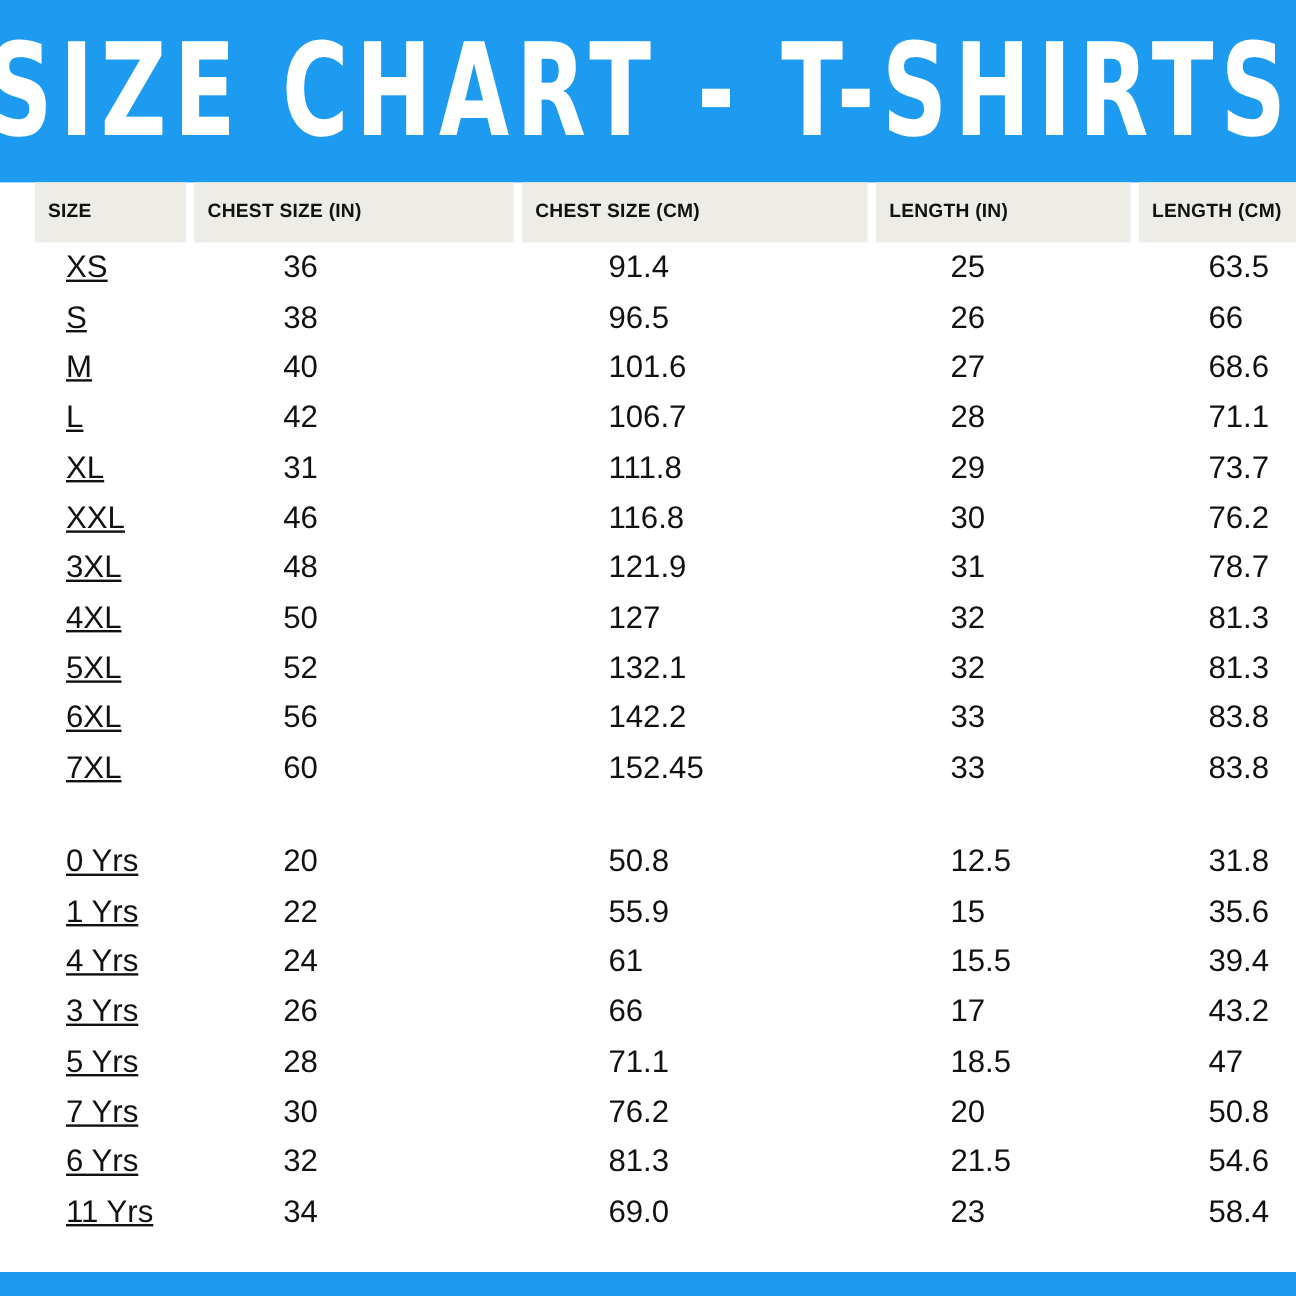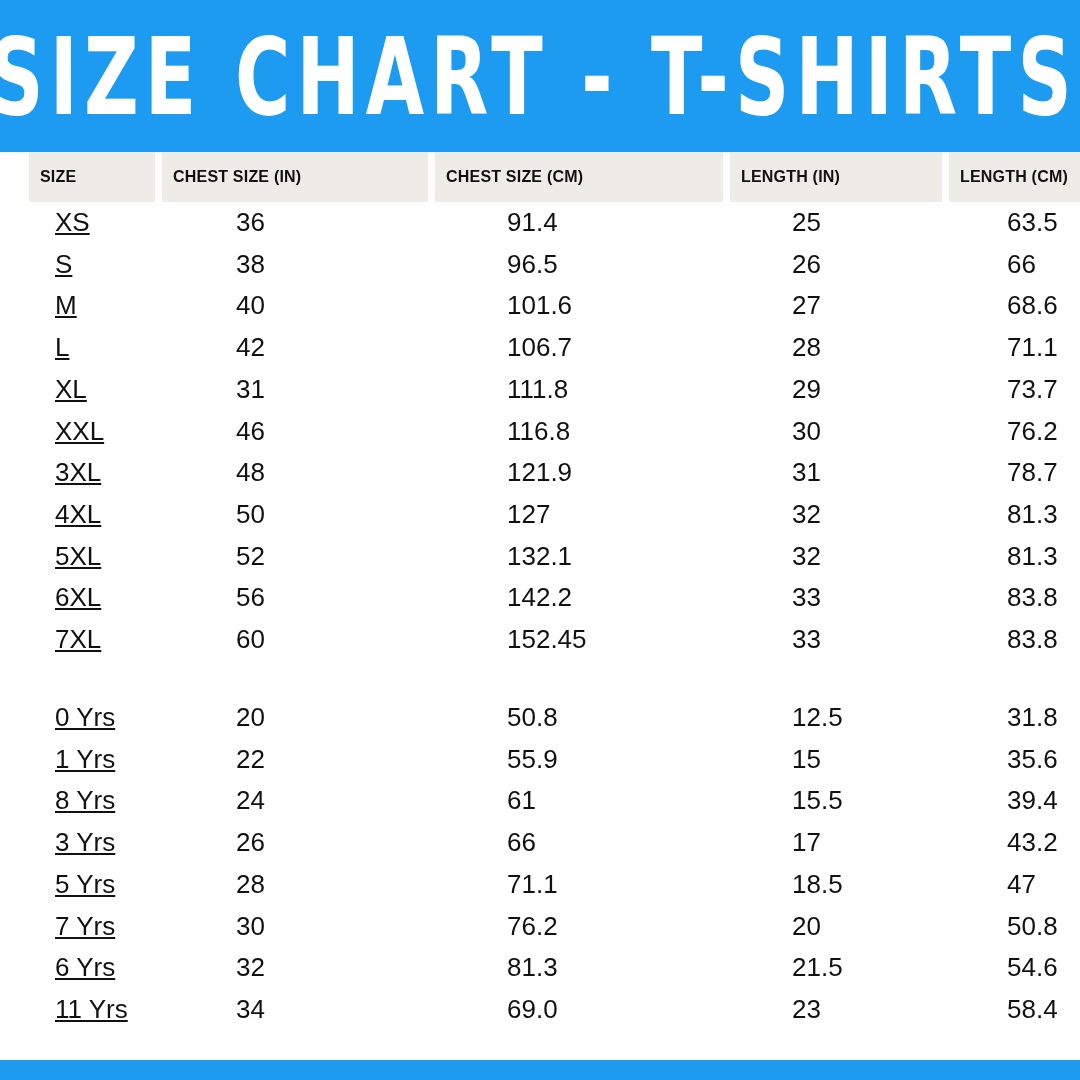--- a/index.html
+++ b/index.html
@@ -213,21 +213,21 @@
           <td class="lc-col">31.8</td>
         </tr>
         <tr>
           <td class="first-col">1 Yrs</td>
           <td class="v-col">22</td>
           <td class="c-col">55.9</td>
           <td class="l-col">15</td>
           <td class="lc-col">35.6</td>
         </tr>
         <tr>
-          <td class="first-col">8 Yrs</td>
+          <td class="first-col">4 Yrs</td>
           <td class="v-col">24</td>
           <td class="c-col">61</td>
           <td class="l-col">15.5</td>
           <td class="lc-col">39.4</td>
         </tr>
         <tr>
           <td class="first-col">3 Yrs</td>
           <td class="v-col">26</td>
           <td class="c-col">66</td>
           <td class="l-col">17</td>

